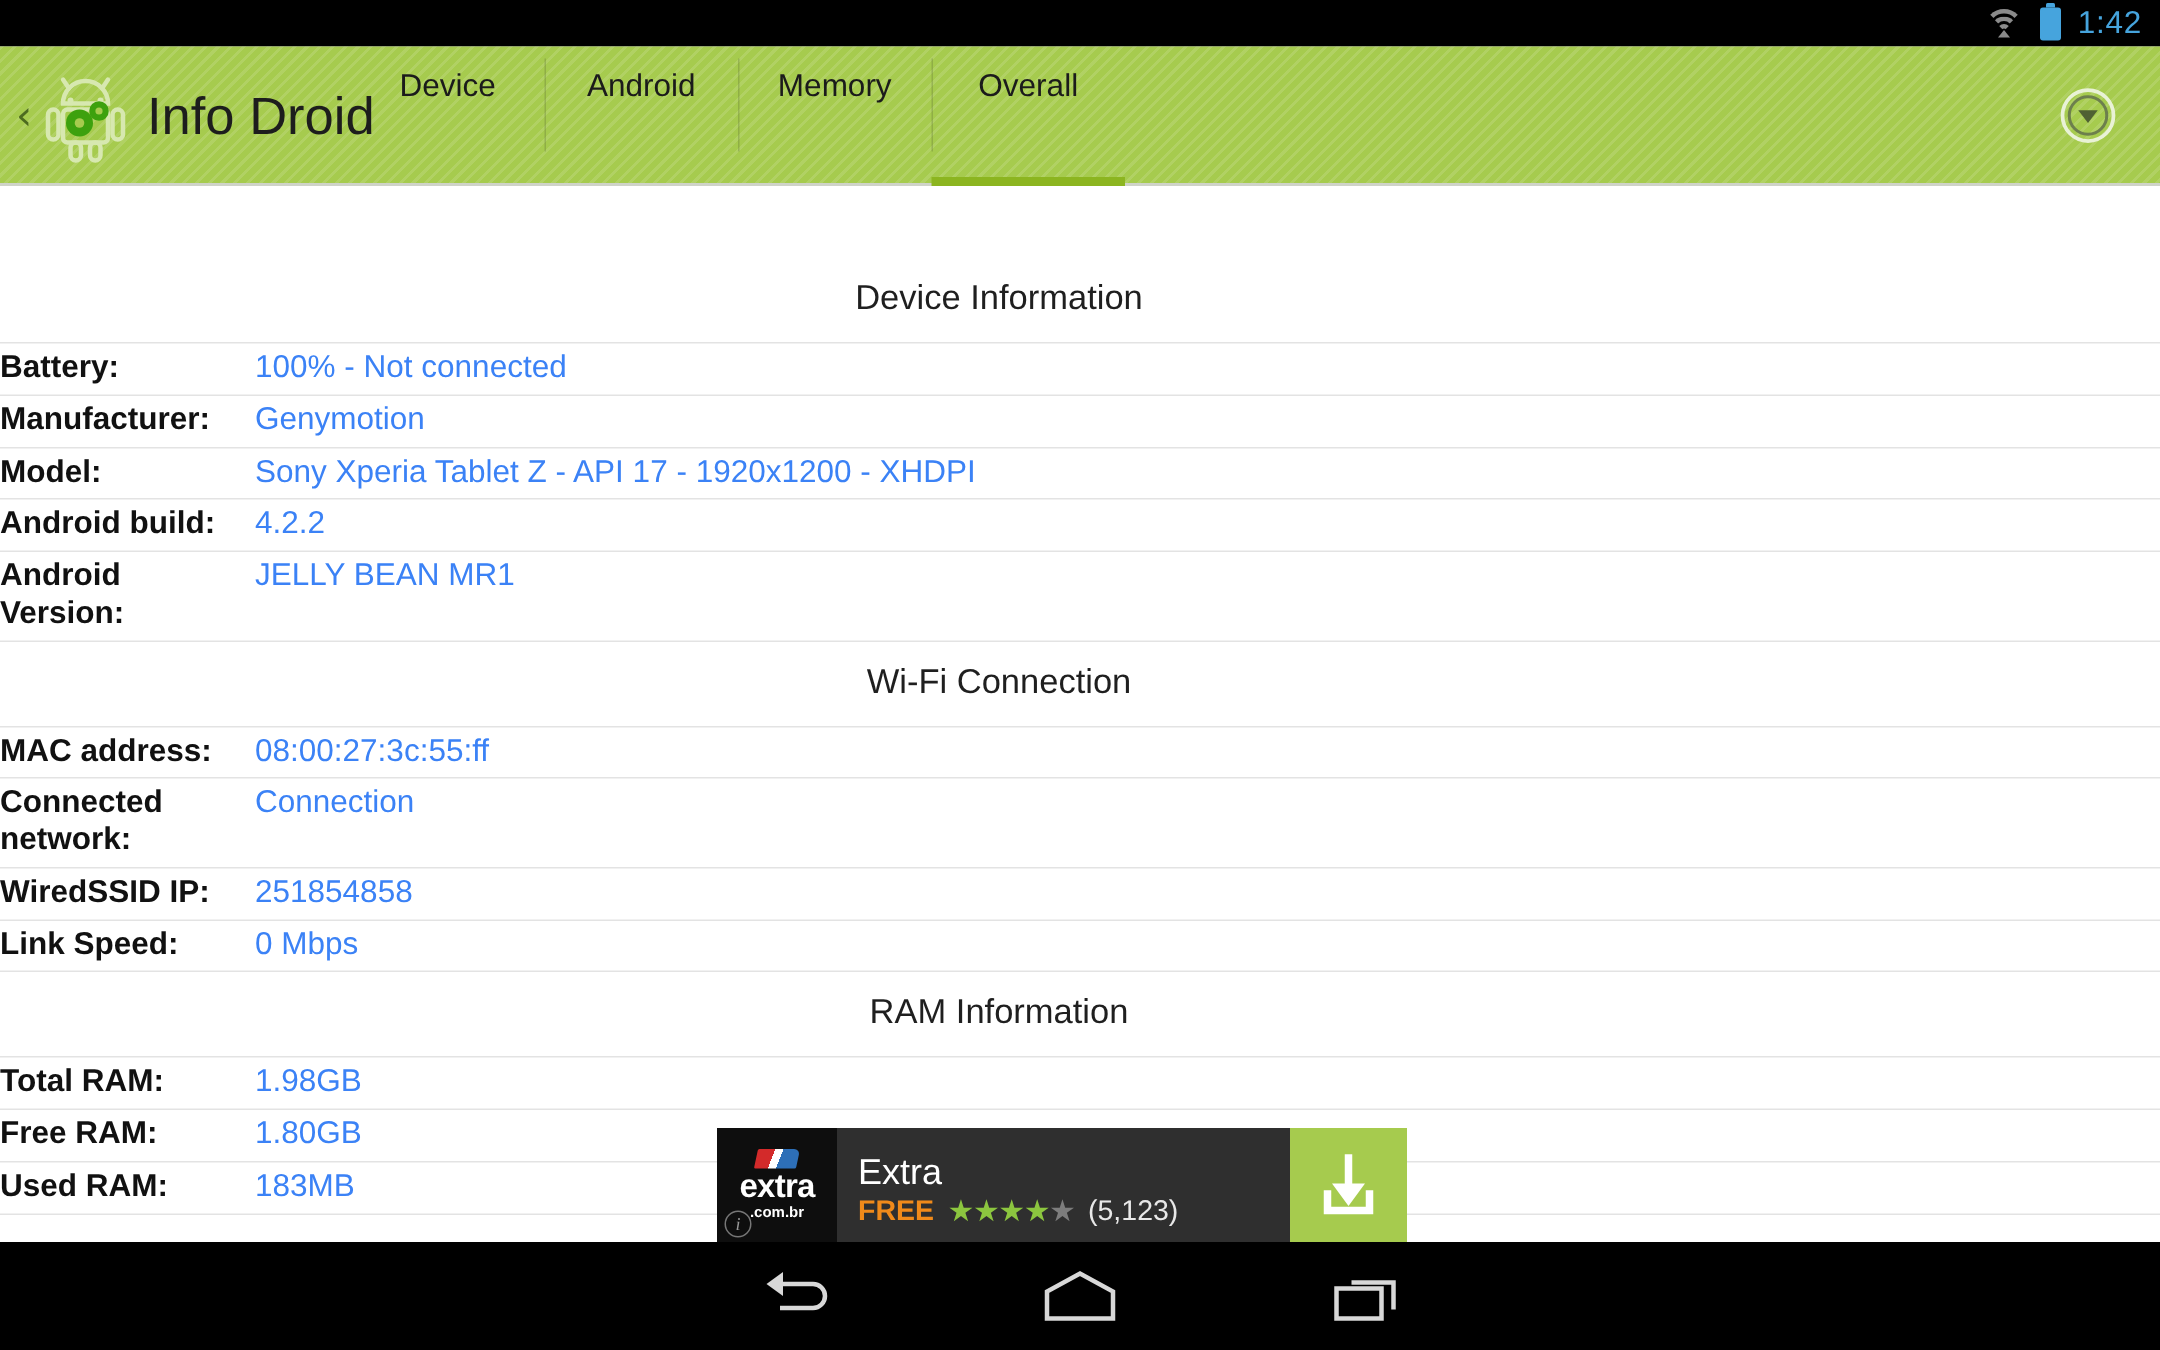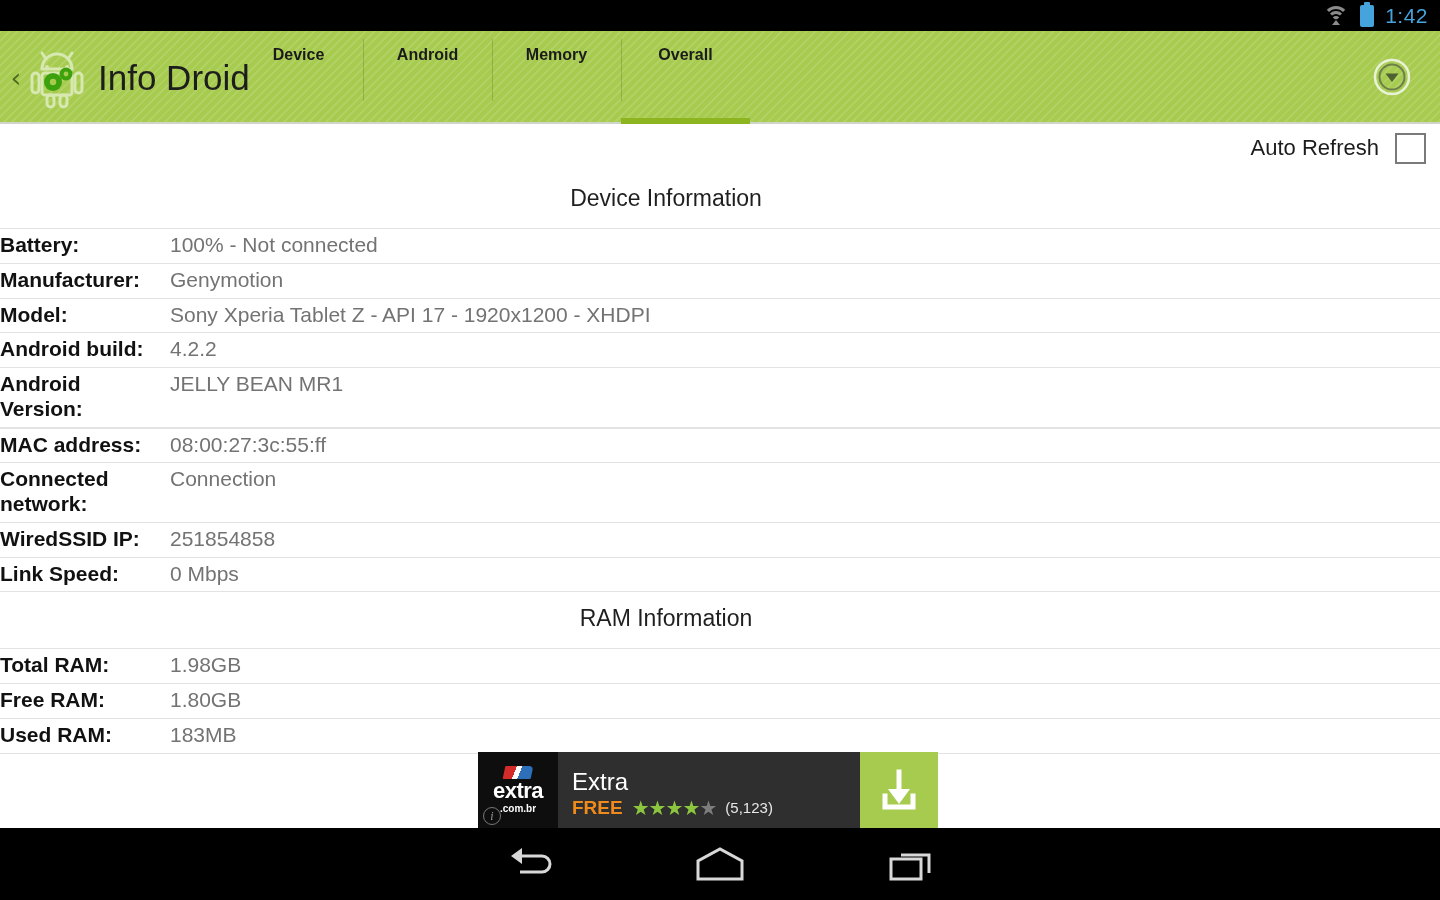--- a/index.html
+++ b/index.html
@@ -68,21 +68,21 @@
 
   .tabs { position: absolute; left: 234px; top: 0; height: 93px; display: flex; }
   .tab {
     width: 129px; height: 93px; position: relative;
     display: flex; justify-content: center; padding-top: 15px;
   }
   .tab + .tab:before {
     content: ""; position: absolute; left: 0; top: 8px;
     width: 1px; height: 62px; background: rgba(90,110,50,.30);
   }
-  .tab span { font-size: 16px; color: #1b1b1b; font-weight: bold; }
+  .tab span { font-size: 21px; color: #1b1b1b; }
   .tab.sel:after {
     content: ""; position: absolute; left: 0; bottom: 0;
     width: 129px; height: 6px; background: #8cb520;
   }
   .overflowbtn {
     position: absolute; right: 28px; top: 50%; transform: translateY(-50%);
     width: 40px; height: 40px;
   }
 
   
@@ -102,21 +102,21 @@
     padding: 13px 0 16px 0;
   }
   .tbl { width: 1440px; border-collapse: collapse; }
   .tbl tr { border-bottom: 1px solid #e3e3e3; }
   .tbl tr:first-child { border-top: 1px solid #e3e3e3; }
   .tbl td { padding: 4px 0 5px 0; vertical-align: top; }
   .tbl td.k {
     width: 170px; font-size: 21px; font-weight: bold; color: #111;
     padding-right: 6px; line-height: 1.18;
   }
-  .tbl td.v { font-size: 21px; color: #737373; line-height: 1.18; }
+  .tbl td.v { font-size: 21px; color: #3b82f6; line-height: 1.18; }
 
   
   .ad {
     position: absolute; left: 478px; top: 752px;
     width: 460px; height: 76px; display: flex; background: #2f2f2f;
   }
   .ad-logo {
     width: 80px; height: 76px; background: #0e0e0e; position: relative;
     display: flex; flex-direction: column; align-items: center;
     justify-content: center;
@@ -140,21 +140,21 @@
   .ad-body {
     flex: 1; background: #2f2f2f; padding: 8px 0 0 14px;
     display: flex; flex-direction: column; justify-content: center; gap: 2px;
   }
   .ad-title { font-size: 24px; color: #fff; line-height: 1.05; }
   .ad-meta { display: flex; align-items: center; gap: 9px; }
   .ad-free { font-size: 19px; font-weight: bold; color: #f08a1a; }
   .ad-stars { font-size: 20px; letter-spacing: -1px; line-height: 1; }
   .ad-stars .on  { color: #8cc63f; }
   .ad-stars .off { color: #7d7d7d; }
-  .ad-count { font-size: 15px; color: #e8e8e8; }
+  .ad-count { font-size: 19px; color: #e8e8e8; }
   .ad-dl {
     width: 78px; height: 76px; background: #a6cb4e;
     display: flex; align-items: center; justify-content: center;
   }
 
   
   .navbar {
     position: absolute; left: 0; bottom: 0; width: 1440px; height: 72px;
     background: #000; display: flex; align-items: center; justify-content: center;
   }
@@ -221,24 +221,20 @@
 
     <div class="overflowbtn">
       <svg width="40" height="40" viewBox="0 0 40 40">
         <circle cx="20" cy="20" r="17" fill="none" stroke="#e9f2d6" stroke-width="2.5"></circle>
         <circle cx="20" cy="20" r="12.5" fill="none" stroke="#6d7f4d" stroke-width="2"></circle>
         <path d="M13.5 16.5 L26.5 16.5 L20 25 Z" fill="#4f6133"></path>
       </svg>
     </div>
   </div>
 
-  <div class="autorefresh">
-    <div class="ar-label">Auto Refresh</div>
-    <div class="ar-box"></div>
-  </div>
 
   <div class="content">
 
     <div class="section-title">Device Information</div>
     <table class="tbl">
       <tbody>
           <tr>
         <td class="k">Battery:</td>
         <td class="v">100% - Not connected</td>
       </tr>
@@ -254,20 +250,21 @@
         <td class="k">Android build:</td>
         <td class="v">4.2.2</td>
       </tr>
       <tr>
         <td class="k">Android Version:</td>
         <td class="v">JELLY BEAN MR1</td>
       </tr>
     </tbody>
       </table>
 
+    <div class="section-title">Wi-Fi Connection</div>
     <table class="tbl">
       <tbody>
           <tr>
         <td class="k">MAC address:</td>
         <td class="v">08:00:27:3c:55:ff</td>
       </tr>
       <tr>
         <td class="k">Connected network:</td>
         <td class="v">Connection</td>
       </tr>

